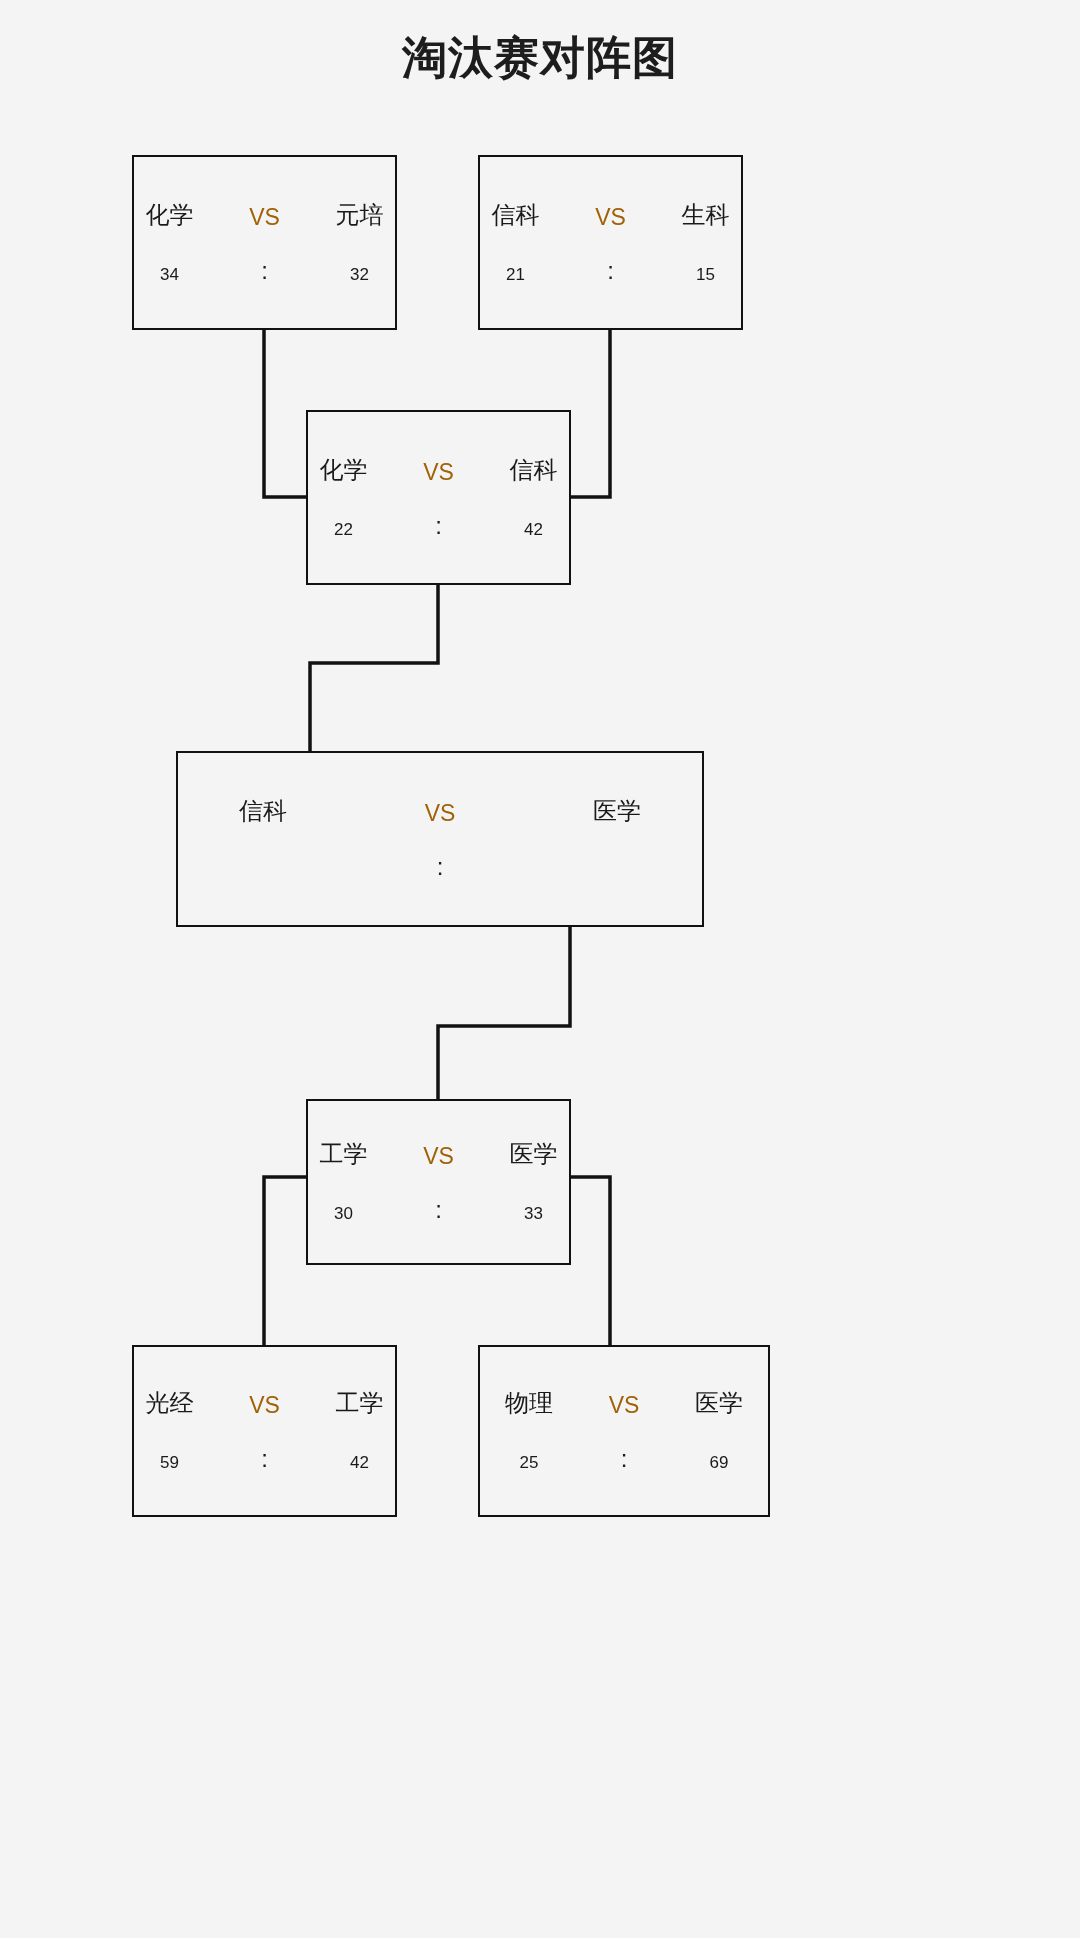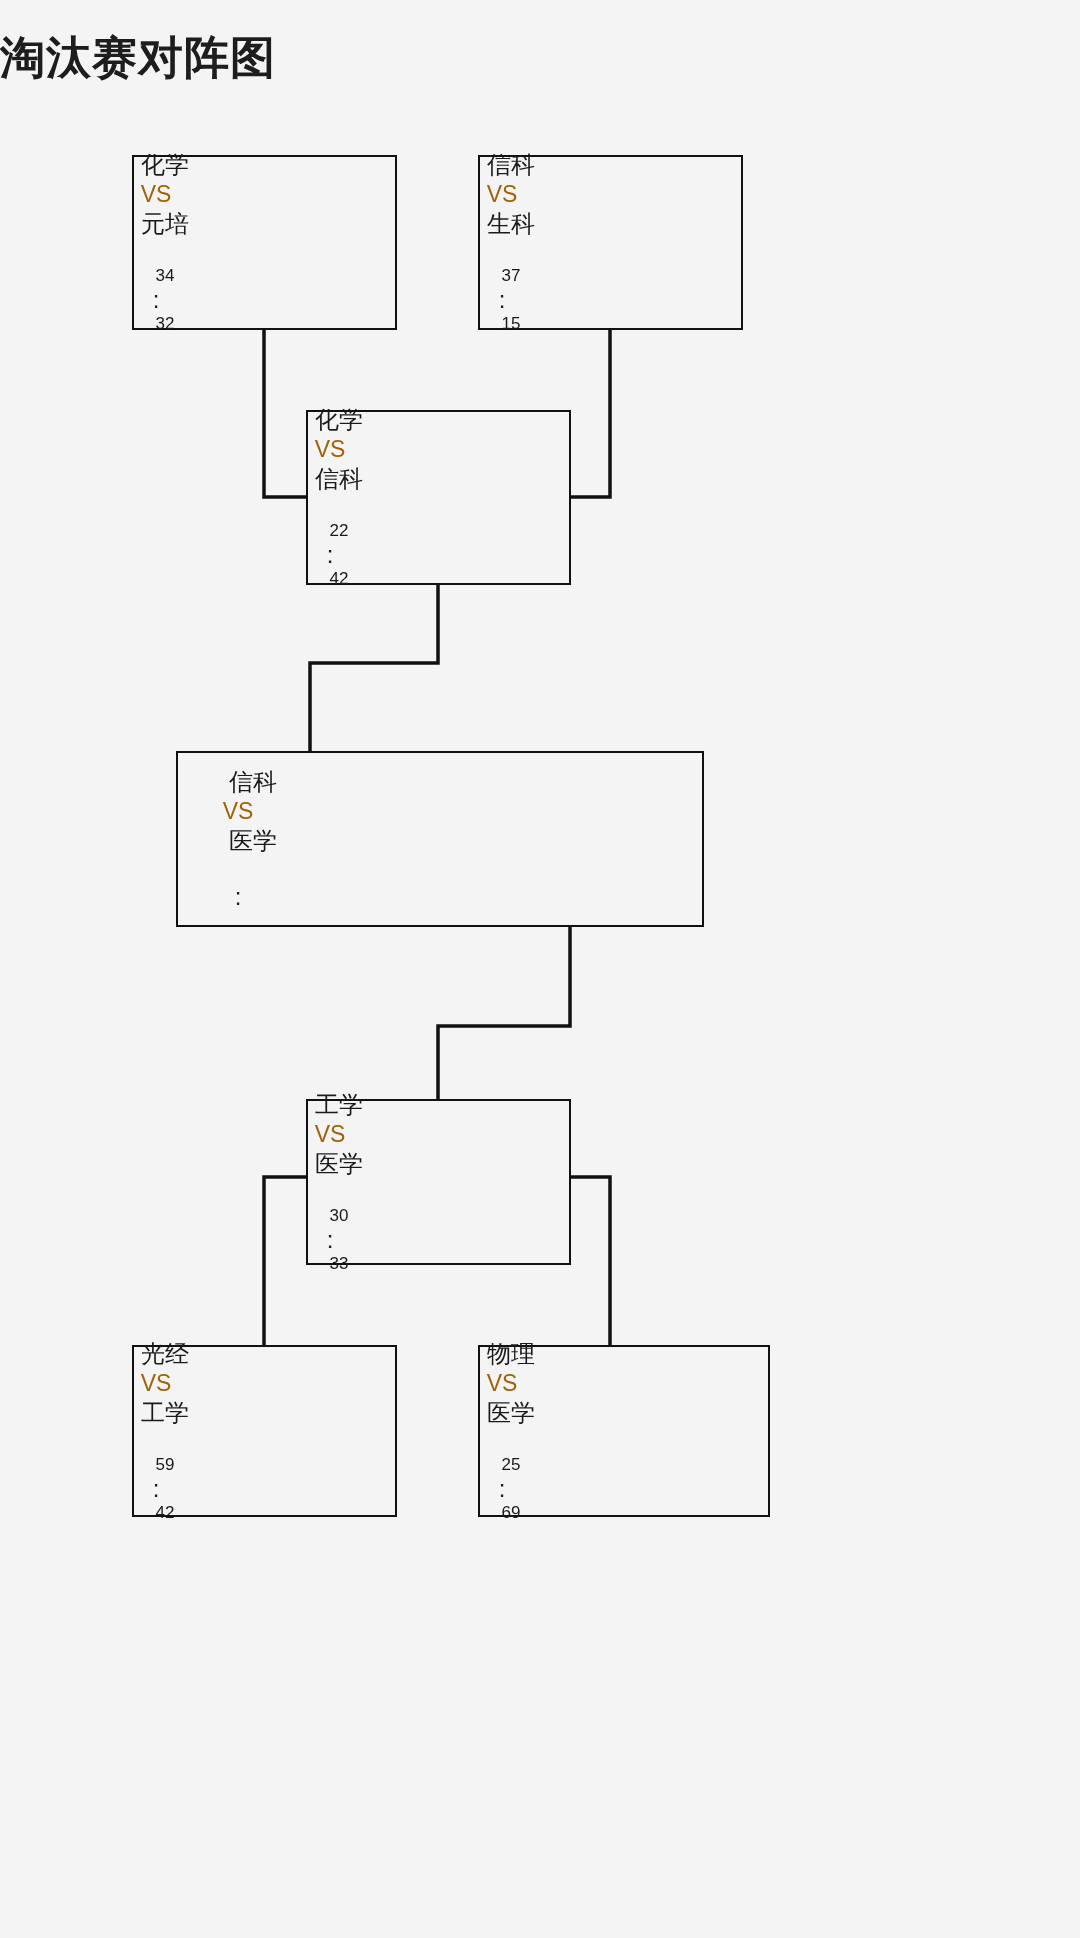--- a/index.html
+++ b/index.html
@@ -19,21 +19,21 @@
     left: 0;
     top: 0;
     width: 1080px;
     height: 1938px;
   }
   #page-title {
     position: absolute;
     left: 0;
     top: 28px;
     width: 1080px;
-    text-align: left;
+    text-align: center;
     font-size: 45px;
     font-weight: bold;
     color: #1d1d1d;
     letter-spacing: 1px;
   }
   svg#connectors {
     position: absolute;
     left: 0;
     top: 0;
     width: 1080px;
@@ -45,24 +45,25 @@
     box-sizing: border-box;
     border: 2.5px solid #111111;
     background: #f4f4f4;
     display: flex;
     flex-direction: column;
     justify-content: center;
     z-index: 2;
   }
   .teams-row, .score-row {
     display: flex;
-    flex-direction: column;
-    align-items: flex-start;
+    flex-direction: row;
+    align-items: flex-end;
     justify-content: center;
     width: 100%;
+    gap: 42px;
   }
   .teams-row {
     margin-top: 6px;
     margin-bottom: 26px;
   }
   .score-row {
     margin-bottom: 8px;
   }
   .team-name {
     font-size: 24px;
@@ -145,21 +146,21 @@
     </div>
   </div>
 
   <div class="match-box gap-narrow" id="box-qf-2">
     <div class="teams-row">
       <span class="team-name">信科</span>
       <span class="vs-label">VS</span>
       <span class="team-name">生科</span>
     </div>
     <div class="score-row">
-      <span class="score-value">37</span>
+      <span class="score-value">21</span>
       <span class="score-colon">:</span>
       <span class="score-value">15</span>
     </div>
   </div>
 
   <div class="match-box gap-narrow" id="box-sf-1">
     <div class="teams-row">
       <span class="team-name">化学</span>
       <span class="vs-label">VS</span>
       <span class="team-name">信科</span>

